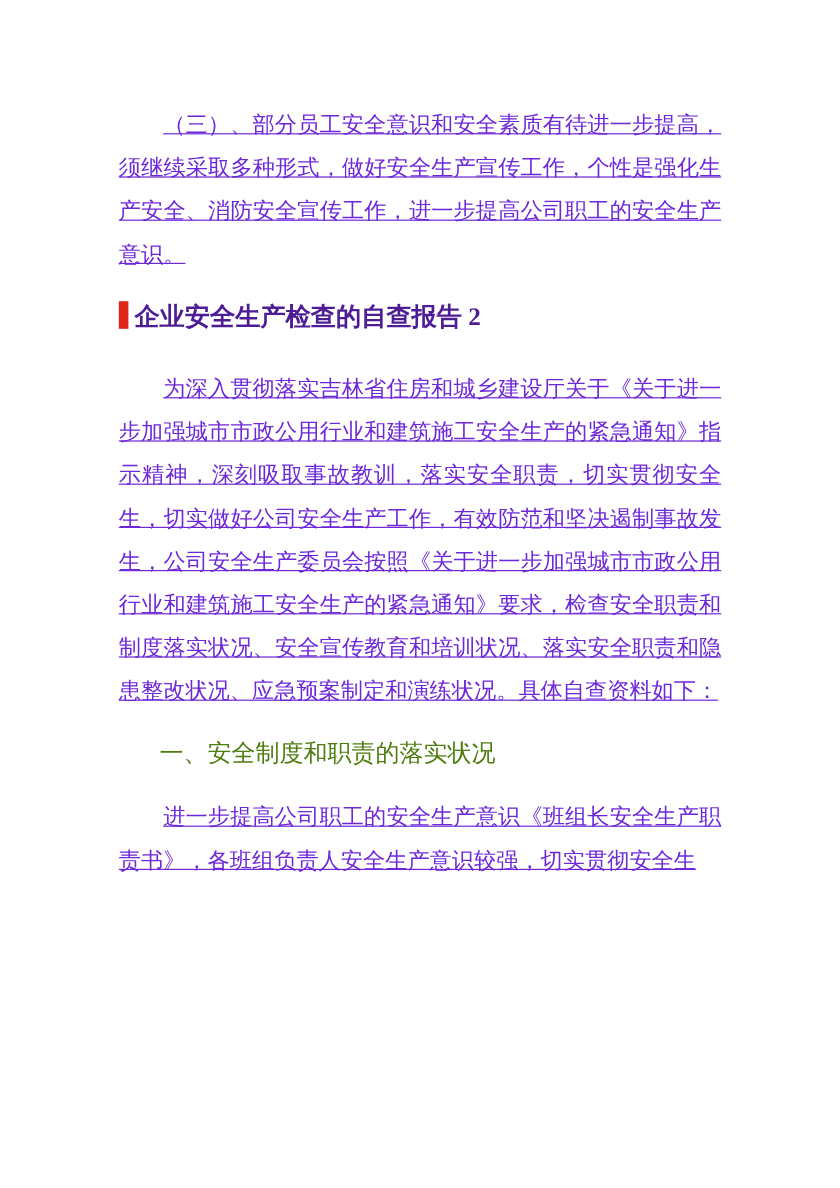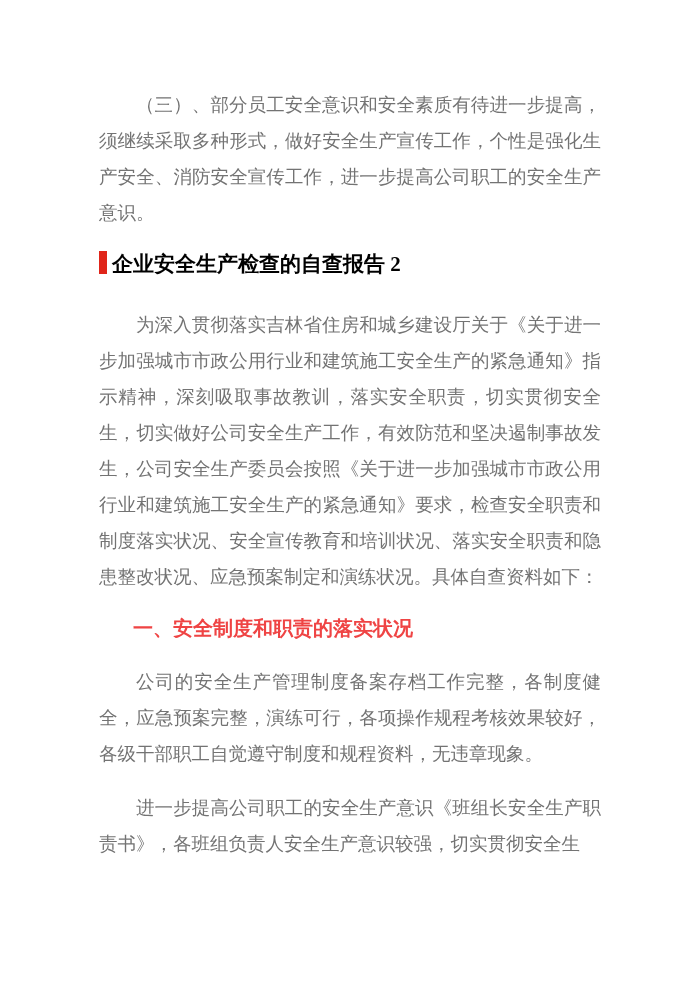--- a/index.html
+++ b/index.html
@@ -17,66 +17,66 @@
     overflow: hidden;
     font-family: "Liberation Serif", "DejaVu Serif", serif;
   }
   .content {
     width: 502px;
   }
   p.body-para {
     margin: 0 0 18px 0;
     font-size: 18.5px;
     line-height: 36px;
-    color: #737373;
+    color: #6d28d9;
     text-align: justify;
     text-justify: inter-ideograph;
     text-indent: 2em;
     word-break: break-all;
+    text-decoration: underline;
   }
   .report-title {
     margin: 0 0 28px 0;
     font-size: 21px;
     line-height: 30px;
     font-weight: bold;
-    color: #000000;
+    color: #4c1d95;
     white-space: nowrap;
   }
   .title-bar {
     display: inline-block;
     width: 8px;
     height: 23px;
     background: #e0251a;
     margin-right: 5px;
     vertical-align: -3px;
   }
   .section-heading {
     margin: 0 0 21px 0;
     font-size: 20px;
     line-height: 30px;
-    font-weight: bold;
-    color: #ef4444;
+    font-weight: normal;
+    color: #4d7c0f;
     text-indent: 34px;
     white-space: nowrap;
   }
 </style>
 </head>
 <body>
 
 <div class="page">
   <div class="content">
 
     <p class="body-para">（三）、部分员工安全意识和安全素质有待进一步提高，须继续采取多种形式，做好安全生产宣传工作，个性是强化生产安全、消防安全宣传工作，进一步提高公司职工的安全生产意识。</p>
 
     <h2 class="report-title">
       <span class="title-bar"></span><span>企业安全生产检查的自查报告 2</span>
     </h2>
 
     <p class="body-para">为深入贯彻落实吉林省住房和城乡建设厅关于《关于进一步加强城市市政公用行业和建筑施工安全生产的紧急通知》指示精神，深刻吸取事故教训，落实安全职责，切实贯彻安全生，切实做好公司安全生产工作，有效防范和坚决遏制事故发生，公司安全生产委员会按照《关于进一步加强城市市政公用行业和建筑施工安全生产的紧急通知》要求，检查安全职责和制度落实状况、安全宣传教育和培训状况、落实安全职责和隐患整改状况、应急预案制定和演练状况。具体自查资料如下：</p>
 
     <h3 class="section-heading">一、安全制度和职责的落实状况</h3>
 
-    <p class="body-para">公司的安全生产管理制度备案存档工作完整，各制度健全，应急预案完整，演练可行，各项操作规程考核效果较好，各级干部职工自觉遵守制度和规程资料，无违章现象。</p>
 
     <p class="body-para">进一步提高公司职工的安全生产意识《班组长安全生产职责书》，各班组负责人安全生产意识较强，切实贯彻安全生</p>
 
   </div>
 </div>
 
 </body></html>

